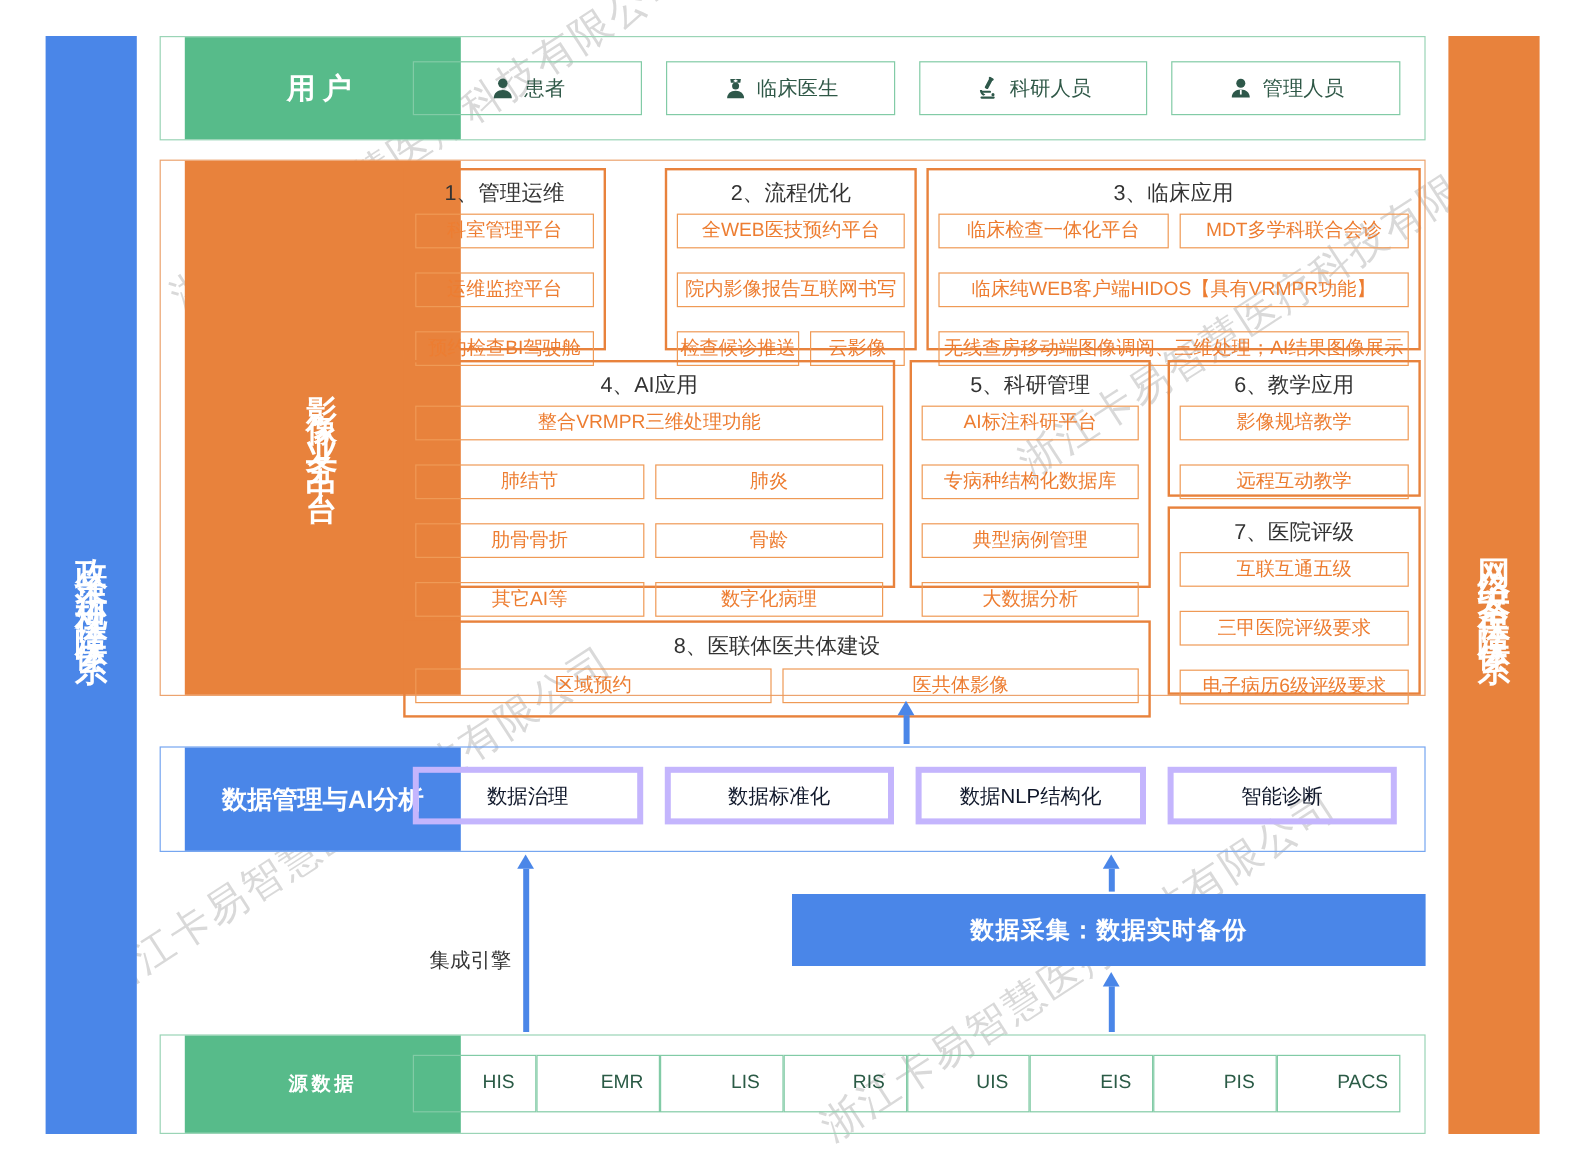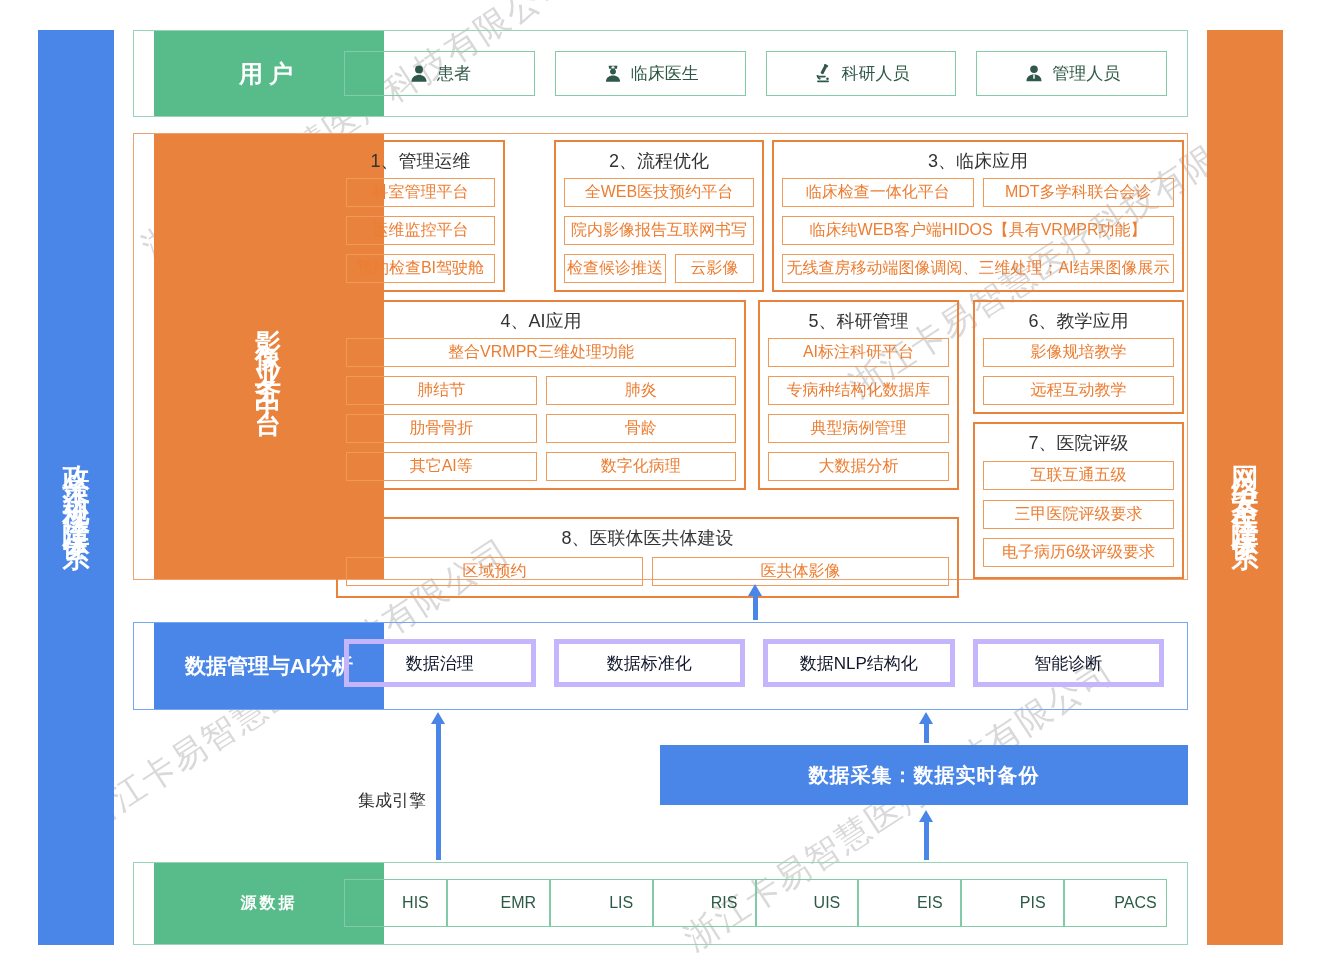--- a/index.html
+++ b/index.html
@@ -45,21 +45,21 @@
 
   
   #platform-box { left:133px; top:133px; width:1055px; height:447px; border:1px solid #eca36f; }
   #platform-box .block-label { background:#E8823C; }
   .plat-label-text { writing-mode:vertical-lr; text-orientation:upright;
                      color:#fff; font-weight:bold; font-size:26px; letter-spacing:16px; }
   .section { position:absolute; border:2px solid #E8823C; box-sizing:border-box;
              display:flex; flex-direction:column; padding:4px 8px 9px; background:transparent; }
   .sec-title { text-align:center; color:#333; font-size:18px; font-weight:500; padding:3px 0 2px; }
   .sec-body { flex:1; display:flex; flex-direction:column; justify-content:space-evenly;
-              gap:9px; margin-top:3px; }
+              gap:20px; margin-top:3px; }
   .sec-row { display:flex; gap:9px; }
   .sec-row .item { flex:1; border:1px solid #ef9a56; color:#ED7D31; font-size:16px;
                    display:flex; align-items:center; justify-content:center;
                    padding:3px 2px; white-space:nowrap; box-sizing:border-box; min-height:27px; }
   #sec-1 { left:202px; top:6px;   width:169px; height:152px; }
   #sec-2 { left:420px; top:6px;   width:210px; height:152px; }
   #sec-3 { left:638px; top:6px;   width:412px; height:152px; }
   #sec-4 { left:202px; top:166px; width:410px; height:190px; }
   #sec-5 { left:624px; top:166px; width:201px; height:190px; }
   #sec-6 { left:839px; top:166px; width:211px; height:114px; }

